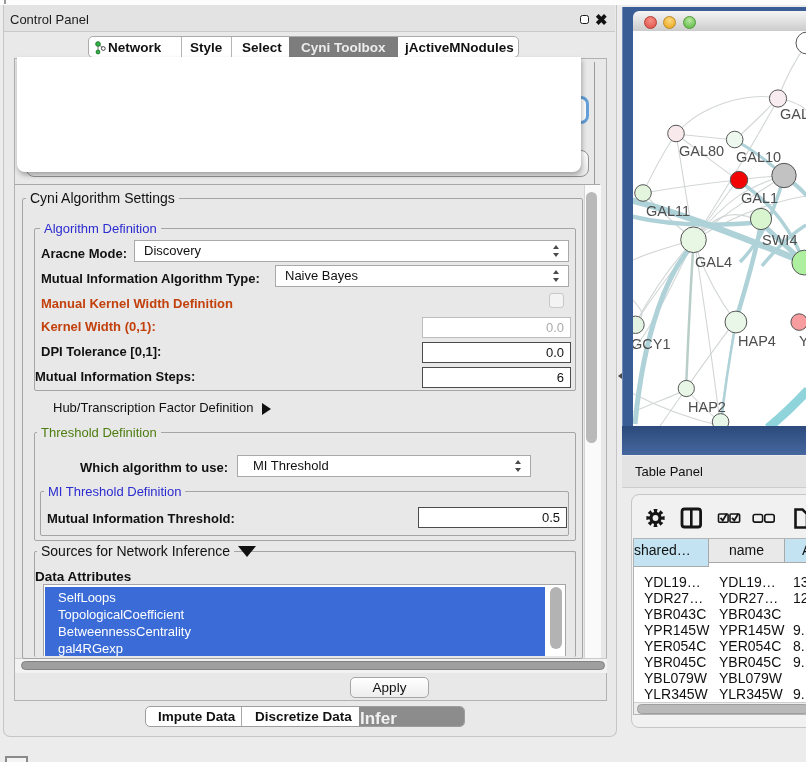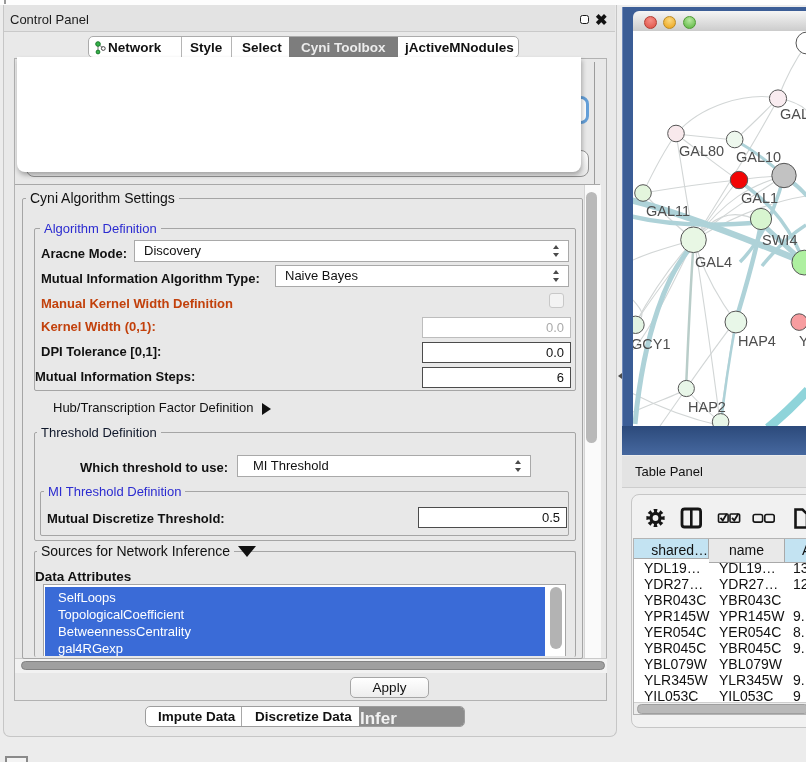--- a/index.html
+++ b/index.html
@@ -82,27 +82,27 @@
 <div class="field" style="left:422px;top:317px;width:141px;border-color:#bdbdbd;color:#ababab">0.0</div>
 <div class="lbl b" style="left:41px;top:344px">DPI Tolerance [0,1]:</div>
 <div class="field" style="left:422px;top:342px;width:141px">0.0</div>
 <div class="lbl b" style="left:35px;top:369px">Mutual Information Steps:</div>
 <div class="field" style="left:422px;top:367px;width:141px">6</div>
 
 <div class="lbl" style="left:53px;top:400px;font-size:13px">Hub/Transcription Factor Definition</div>
 <div class="abs" style="left:262px;top:403px;width:0;height:0;border-top:6px solid transparent;border-bottom:6px solid transparent;border-left:9px solid #111"></div>
 
 <div class="gbox" style="left:34px;top:432px;width:540px;height:107px"></div>
-<div class="gtitle" style="left:37px;top:426px;color:#0f172a">Threshold Definition</div>
-<div class="lbl b" style="left:80px;top:460px">Which threshold to use:</div>
+<div class="gtitle" style="left:37px;top:426px;color:#4d7c0f">Threshold Definition</div>
+<div class="lbl b" style="left:80px;top:460px">Which algorithm to use:</div>
 <div class="combo" style="left:237px;top:455px;width:277px;padding-left:15px">MI Threshold<span class="updn"></span></div>
 
 <div class="gbox" style="left:40px;top:491px;width:527px;height:43px"></div>
 <div class="gtitle" style="left:44px;top:485px;color:#2b2bd0">MI Threshold Definition</div>
-<div class="lbl b" style="left:47px;top:511px">Mutual Discretize Threshold:</div>
+<div class="lbl b" style="left:47px;top:511px">Mutual Information Threshold:</div>
 <div class="field" style="left:418px;top:507px;width:141px">0.5</div>
 
 <div class="gbox" style="left:34px;top:551px;width:540px;height:105px;border-bottom:none"></div>
 <div class="gtitle" style="left:37px;top:544px;font-size:14px;line-height:14px">Sources for Network Inference</div>
 <div class="abs" style="left:238px;top:546px;width:0;height:0;border-left:9.5px solid transparent;border-right:9.5px solid transparent;border-top:11px solid #111"></div>
 <div class="lbl b" style="left:35px;top:569px;font-size:13.5px">Data Attributes</div>
 
 <div class="abs" style="left:43px;top:584px;width:523px;height:72px;background:#fff;border:1px solid #a5a5a5;border-bottom:none;box-sizing:border-box;overflow:hidden">
   <div class="abs" style="left:1px;top:2px;width:500px;height:80px;background:#3a6bd7"></div>
   <div class="abs" style="left:14px;top:4px;color:#fff;font-size:13px;line-height:17.1px">
@@ -240,24 +240,24 @@
     <rect x="133.8" y="14.5" width="9.4" height="7.6" rx="1.8" stroke-width="1.6"></rect>
     <path d="M164.5 9.5 h7 l4.5 4.5 v13.5 h-11.5 z" stroke-width="2.6"></path>
   </g>
   <g stroke="#151515" stroke-width="1.8" fill="none">
     <path d="M89.5 17.8 l2.3 2.6 4-6.6"></path>
     <path d="M101 17.8 l2.3 2.6 4-6.6"></path>
   </g>
 </svg>
 
 <div class="abs" style="left:633px;top:538px;width:173px;height:175px;background:#fff;border:1px solid #b4b4b4;border-right:none;overflow:hidden">
-  <div class="abs" style="left:0;top:0;width:75px;height:20px;background:#c3e3f2;border-right:1px solid #a9a9a9;border-bottom:1px solid #a9a9a9;box-sizing:border-box;text-align:right;line-height:23px;font-size:14px">shared…</div>
+  <div class="abs" style="left:0;top:0;width:75px;height:28px;background:#c3e3f2;border-right:1px solid #a9a9a9;border-bottom:1px solid #a9a9a9;box-sizing:border-box;text-align:left;line-height:23px;font-size:14px">shared…</div>
   <div class="abs" style="left:75px;top:0;width:76px;height:24px;background:#e9e9e9;border-right:1px solid #a9a9a9;border-bottom:1px solid #a9a9a9;box-sizing:border-box;text-align:center;line-height:23px;font-size:14px">name</div>
   <div class="abs" style="left:151px;top:0;width:25px;height:24px;background:#c3e3f2;border-bottom:1px solid #a9a9a9;box-sizing:border-box;line-height:23px;font-size:14px;padding-left:17px">A</div>
-  <div class="abs" id="trows" style="left:0;top:22px;width:173px;height:140px;font-size:14px">
+  <div class="abs" id="trows" style="left:0;top:36px;width:173px;height:140px;font-size:14px">
       <div class="abs" style="left:10px;top:0px;height:15.95px;line-height:15.95px">YDL19…</div>
       <div class="abs" style="left:85px;top:0px;height:15.95px;line-height:15.95px">YDL19…</div>
       <div class="abs" style="left:159px;top:0px;height:15.95px;line-height:15.95px">13</div>
       <div class="abs" style="left:10px;top:15.95px;height:15.95px;line-height:15.95px">YDR27…</div>
       <div class="abs" style="left:85px;top:15.95px;height:15.95px;line-height:15.95px">YDR27…</div>
       <div class="abs" style="left:159px;top:15.95px;height:15.95px;line-height:15.95px">12</div>
       <div class="abs" style="left:10px;top:31.9px;height:15.95px;line-height:15.95px">YBR043C</div>
       <div class="abs" style="left:85px;top:31.9px;height:15.95px;line-height:15.95px">YBR043C</div>
       <div class="abs" style="left:159px;top:31.9px;height:15.95px;line-height:15.95px"></div>
       <div class="abs" style="left:10px;top:47.849999999999994px;height:15.95px;line-height:15.95px">YPR145W</div>

